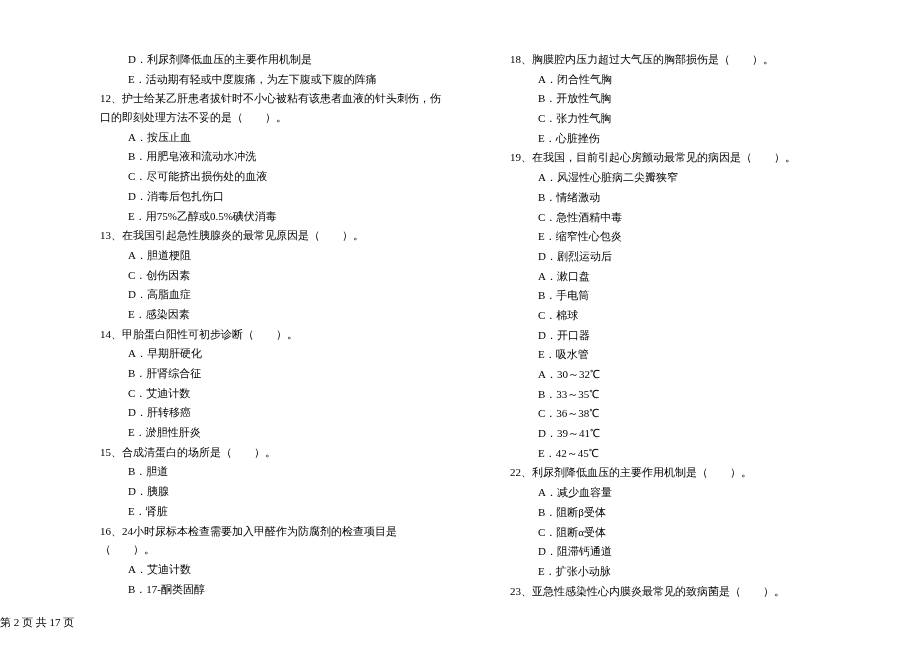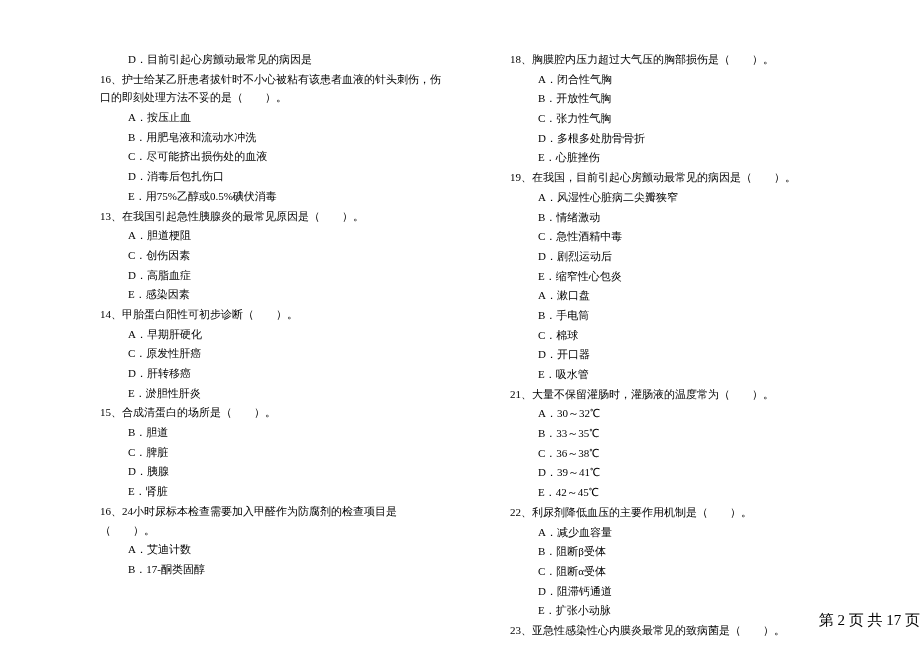--- a/index.html
+++ b/index.html
@@ -33,84 +33,83 @@
       margin-bottom: 1px;
       padding-left: 28px;
     }
     .indent-d {
       padding-left: 28px;
     }
     .footer {
       position: absolute;
       bottom: 20px;
       width: 100%;
-      text-align: right;
-      font-size: 15px;
+      text-align: left;
+      font-size: 11px;
     }
   </style>
 </head>
 <body>
 
 <div class="page-container">
   <div class="column">
-    <div class="option-line indent-d">D．目前引起心房颤动最常见的病因是</div>
+    <div class="option-line indent-d">D．利尿剂降低血压的主要作用机制是</div>
+    <div class="option-line indent-d">E．活动期有轻或中度腹痛，为左下腹或下腹的阵痛</div>
 
-    <div class="question-line">16、护士给某乙肝患者拔针时不小心被粘有该患者血液的针头刺伤，伤口的即刻处理方法不妥的是（　　）。</div>
+    <div class="question-line">12、护士给某乙肝患者拔针时不小心被粘有该患者血液的针头刺伤，伤口的即刻处理方法不妥的是（　　）。</div>
     <div class="option-line">A．按压止血</div>
     <div class="option-line">B．用肥皂液和流动水冲洗</div>
     <div class="option-line">C．尽可能挤出损伤处的血液</div>
     <div class="option-line">D．消毒后包扎伤口</div>
     <div class="option-line">E．用75%乙醇或0.5%碘伏消毒</div>
 
     <div class="question-line">13、在我国引起急性胰腺炎的最常见原因是（　　）。</div>
     <div class="option-line">A．胆道梗阻</div>
     <div class="option-line">C．创伤因素</div>
     <div class="option-line">D．高脂血症</div>
     <div class="option-line">E．感染因素</div>
 
     <div class="question-line">14、甲胎蛋白阳性可初步诊断（　　）。</div>
     <div class="option-line">A．早期肝硬化</div>
-    <div class="option-line">C．原发性肝癌</div>
+    <div class="option-line">B．肝肾综合征</div>
+    <div class="option-line">C．艾迪计数</div>
     <div class="option-line">D．肝转移癌</div>
     <div class="option-line">E．淤胆性肝炎</div>
 
     <div class="question-line">15、合成清蛋白的场所是（　　）。</div>
     <div class="option-line">B．胆道</div>
-    <div class="option-line">C．脾脏</div>
     <div class="option-line">D．胰腺</div>
     <div class="option-line">E．肾脏</div>
 
     <div class="question-line">16、24小时尿标本检查需要加入甲醛作为防腐剂的检查项目是（　　）。</div>
     <div class="option-line">A．艾迪计数</div>
     <div class="option-line">B．17-酮类固醇</div>
 
   </div>
 
   <div class="column">
     <div class="question-line">18、胸膜腔内压力超过大气压的胸部损伤是（　　）。</div>
     <div class="option-line">A．闭合性气胸</div>
     <div class="option-line">B．开放性气胸</div>
     <div class="option-line">C．张力性气胸</div>
-    <div class="option-line">D．多根多处肋骨骨折</div>
     <div class="option-line">E．心脏挫伤</div>
 
     <div class="question-line">19、在我国，目前引起心房颤动最常见的病因是（　　）。</div>
     <div class="option-line">A．风湿性心脏病二尖瓣狭窄</div>
     <div class="option-line">B．情绪激动</div>
     <div class="option-line">C．急性酒精中毒</div>
+    <div class="option-line">E．缩窄性心包炎</div>
     <div class="option-line">D．剧烈运动后</div>
-    <div class="option-line">E．缩窄性心包炎</div>
 
     <div class="option-line">A．漱口盘</div>
     <div class="option-line">B．手电筒</div>
     <div class="option-line">C．棉球</div>
     <div class="option-line">D．开口器</div>
     <div class="option-line">E．吸水管</div>
 
-    <div class="question-line">21、大量不保留灌肠时，灌肠液的温度常为（　　）。</div>
     <div class="option-line">A．30～32℃</div>
     <div class="option-line">B．33～35℃</div>
     <div class="option-line">C．36～38℃</div>
     <div class="option-line">D．39～41℃</div>
     <div class="option-line">E．42～45℃</div>
 
     <div class="question-line">22、利尿剂降低血压的主要作用机制是（　　）。</div>
     <div class="option-line">A．减少血容量</div>
     <div class="option-line">B．阻断β受体</div>
     <div class="option-line">C．阻断α受体</div>

